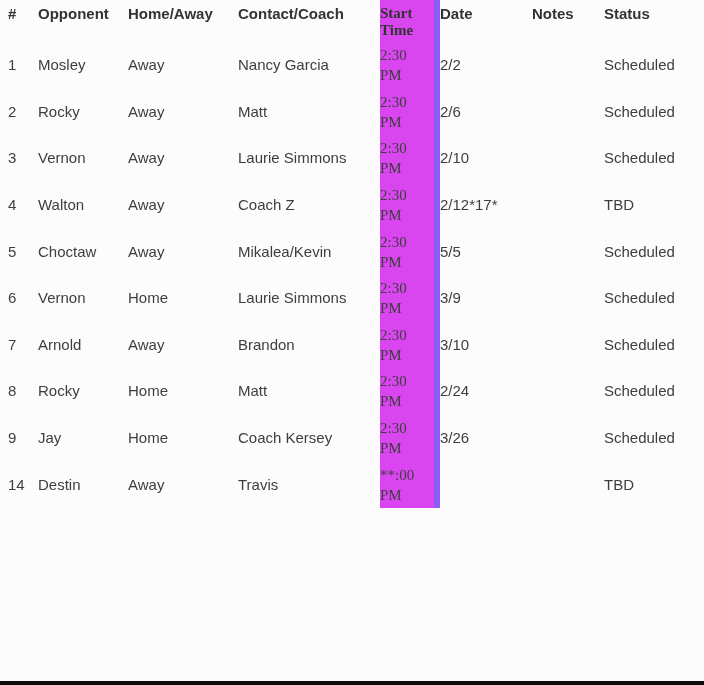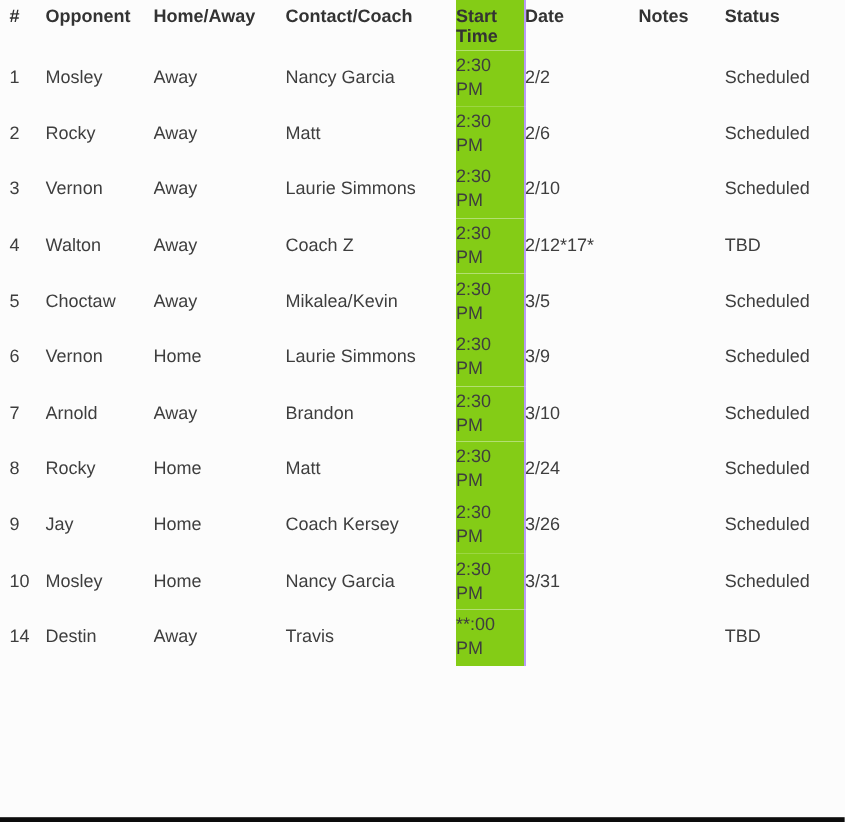--- a/index.html
+++ b/index.html
@@ -47,22 +47,23 @@
     line-height: 20px;
     color: #3e3e3e;
   }
   
   th.c-num, td.c-num {
     padding-left: 8px;
   }
   
   th.c-time, td.c-time {
     padding-right: 12px;
-    border-right: 1px solid #8b5cf6;
-    background: #84cc16;
+    border-right: 6px solid #8b5cf6;
+    background: #d946ef;
+    font-family: Liberation Serif, serif;
   }
   .bottom-bar {
     position: absolute;
     left: 0;
     bottom: 0;
     width: 704px;
     height: 4px;
     background: #0c0c0c;
     z-index: 5;
   }
@@ -134,21 +135,21 @@
     <td class="c-date">2/12*17*</td>
     <td class="c-notes"></td>
     <td class="c-status">TBD</td>
   </tr>
         <tr>
     <td class="c-num">5</td>
     <td class="c-opponent">Choctaw</td>
     <td class="c-ha">Away</td>
     <td class="c-contact">Mikalea/Kevin</td>
     <td class="c-time">2:30 PM</td>
-    <td class="c-date">3/5</td>
+    <td class="c-date">5/5</td>
     <td class="c-notes"></td>
     <td class="c-status">Scheduled</td>
   </tr>
         <tr>
     <td class="c-num">6</td>
     <td class="c-opponent">Vernon</td>
     <td class="c-ha">Home</td>
     <td class="c-contact">Laurie Simmons</td>
     <td class="c-time">2:30 PM</td>
     <td class="c-date">3/9</td>
@@ -175,30 +176,20 @@
     <td class="c-notes"></td>
     <td class="c-status">Scheduled</td>
   </tr>
         <tr>
     <td class="c-num">9</td>
     <td class="c-opponent">Jay</td>
     <td class="c-ha">Home</td>
     <td class="c-contact">Coach Kersey</td>
     <td class="c-time">2:30 PM</td>
     <td class="c-date">3/26</td>
-    <td class="c-notes"></td>
-    <td class="c-status">Scheduled</td>
-  </tr>
-        <tr>
-    <td class="c-num">10</td>
-    <td class="c-opponent">Mosley</td>
-    <td class="c-ha">Home</td>
-    <td class="c-contact">Nancy Garcia</td>
-    <td class="c-time">2:30 PM</td>
-    <td class="c-date">3/31</td>
     <td class="c-notes"></td>
     <td class="c-status">Scheduled</td>
   </tr>
         <tr>
     <td class="c-num">14</td>
     <td class="c-opponent">Destin</td>
     <td class="c-ha">Away</td>
     <td class="c-contact">Travis</td>
     <td class="c-time">**:00 PM</td>
     <td class="c-date"></td>

